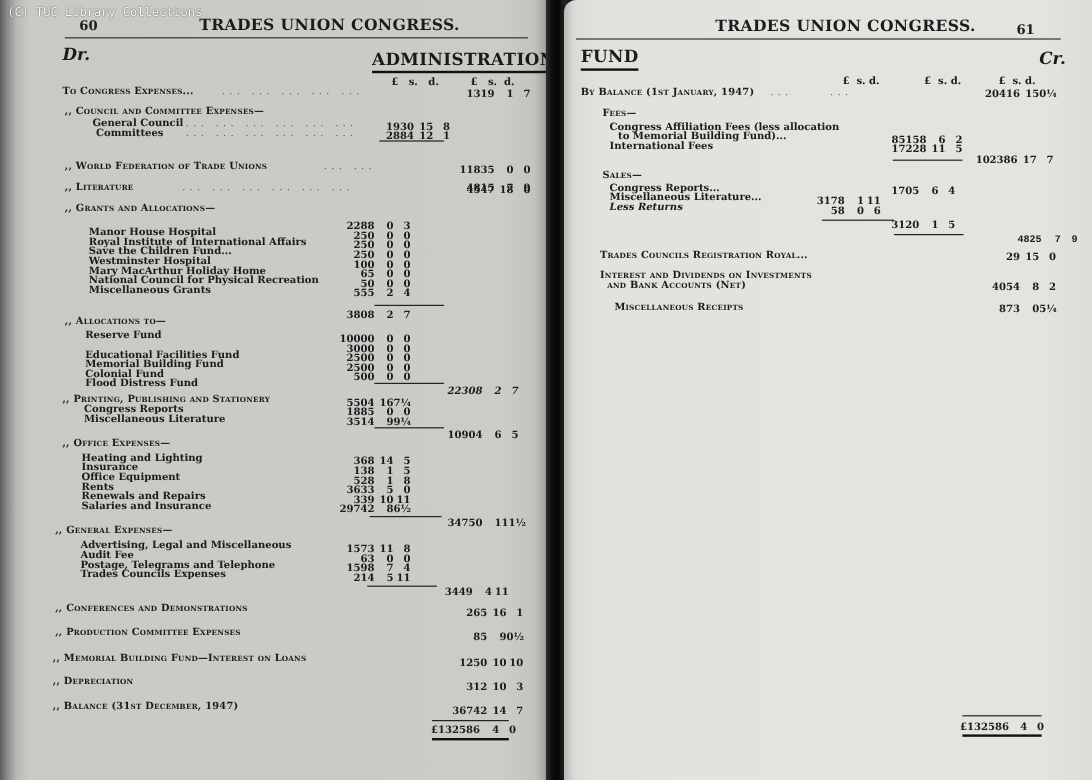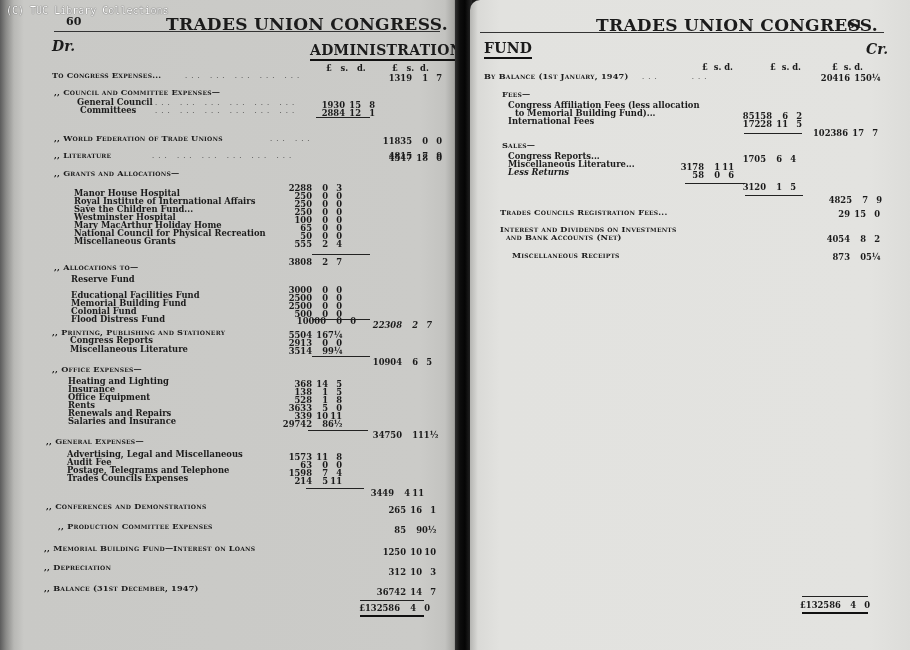--- a/index.html
+++ b/index.html
@@ -11,21 +11,21 @@
     background-image: linear-gradient(90deg, #5c5c5c 0px, #8a8a88 6px, #b8b8b5 14px, #c9c9c6 24px, #cbcbc8 420px, #c3c3c0 445px, #a6a6a3 454px, #3c3c3c 458px); }
   .gutter { position: absolute; left: 455px; top: 0; width: 17px; height: 650px;
     background: linear-gradient(90deg, #303030 0, #0d0d0d 5px, #050505 10px, #2a2a2a 17px); }
   .page-right { left: 470px; width: 440px; background: #e0e0dd;
     background-image: linear-gradient(90deg, #b5b5b2 0px, #dadad7 8px, #e2e2df 30px, #e3e3e0 400px, #dcdcd9 440px); border-top-left-radius: 10px; }
 
   .watermark { position: absolute; left: 6px; top: 5px; font-family: "DejaVu Sans Mono", monospace;
     font-size: 10px; color: #ffffff; letter-spacing: 0; text-shadow: 0 0 1px #000; z-index: 5; }
 
   .abs { position: absolute; white-space: nowrap; }
-  .runhead { font-weight: bold; font-size: 17px; letter-spacing: 0.3px; }
+  .runhead { font-weight: bold; font-size: 13px; letter-spacing: 0.3px; }
   .pagenum { font-weight: bold; font-size: 11px; }
   .rule { position: absolute; height: 1px; background: #333; }
   .dr { font-style: italic; font-weight: bold; font-size: 14px; }
   .title { font-weight: bold; font-size: 14px; letter-spacing: 0.3px; border-bottom: 2px solid #111; padding-bottom: 1px; }
 
   .sc { font-variant: small-caps; font-weight: bold; font-size: 8.2px; letter-spacing: 0.2px; }
   .it { font-weight: bold; font-size: 8.4px; }
   .num { font-weight: bold; font-size: 8.4px; }
   .hdr { font-weight: bold; font-size: 8.4px; }
   .dots { font-size: 7px; letter-spacing: 4px; color: #333; }
@@ -96,33 +96,33 @@
   <div class="abs num" style="left:278px;top:239px;"><span class="lsd"><span class="c-l">555</span><span class="c-s">2</span><span class="c-d">4</span></span></div>
   <div class="line-total" style="left:312px;top:254px;width:58px;"></div>
   <div class="abs num" style="left:278px;top:257px;"><span class="lsd"><span class="c-l">3808</span><span class="c-s">2</span><span class="c-d">7</span></span></div>
 
   <div class="abs sc" style="left:54px;top:262px;">,, Allocations to—</div>
   <div class="abs it" style="left:71px;top:274px;">Reserve Fund</div>
   <div class="abs it" style="left:71px;top:282px;margin-top:16px;">Memorial Building Fund</div>
   <div class="abs it" style="left:71px;top:290px;">Educational Facilities Fund</div>
   <div class="abs it" style="left:71px;top:298px;margin-top:16px;">Flood Distress Fund</div>
   <div class="abs it" style="left:71px;top:306px;">Colonial Fund</div>
-  <div class="abs num" style="left:292px;top:277px;margin-top:39px;"><span class="lsd"><span class="c-l">10000</span><span class="c-s">0</span><span class="c-d">0</span></span></div>
+  <div class="abs num" style="left:278px;top:277px;"><span class="lsd"><span class="c-l">10000</span><span class="c-s">0</span><span class="c-d">0</span></span></div>
   <div class="abs num" style="left:278px;top:285px;"><span class="lsd"><span class="c-l">3000</span><span class="c-s">0</span><span class="c-d">0</span></span></div>
   <div class="abs num" style="left:278px;top:293px;"><span class="lsd"><span class="c-l">2500</span><span class="c-s">0</span><span class="c-d">0</span></span></div>
   <div class="abs num" style="left:278px;top:301px;"><span class="lsd"><span class="c-l">2500</span><span class="c-s">0</span><span class="c-d">0</span></span></div>
   <div class="abs num" style="left:278px;top:309px;"><span class="lsd"><span class="c-l">500</span><span class="c-s">0</span><span class="c-d">0</span></span></div>
   <div class="line-total" style="left:312px;top:319px;width:58px;"></div>
   <div class="abs num" style="left:362px;top:320px;font-style:italic;"><span class="lsd"><span class="c-l" style="width:40px">22308</span><span class="c-s">2</span><span class="c-d">7</span></span></div>
 
   <div class="abs sc" style="left:52px;top:327px;">,, Printing, Publishing and Stationery</div>
   <div class="abs it" style="left:70px;top:335px;">Congress Reports</div>
   <div class="abs it" style="left:70px;top:344px;">Miscellaneous Literature</div>
   <div class="abs num" style="left:278px;top:330px;"><span class="lsd"><span class="c-l">5504</span><span class="c-s">16</span><span class="c-d">7¼</span></span></div>
-  <div class="abs num" style="left:278px;top:338px;"><span class="lsd"><span class="c-l">2913</span><span class="c-s">0</span><span class="c-d">0</span></span></div>
+  <div class="abs num" style="left:278px;top:338px;"><span class="lsd"><span class="c-l">1885</span><span class="c-s">0</span><span class="c-d">0</span></span></div>
   <div class="abs num" style="left:278px;top:346px;"><span class="lsd"><span class="c-l">3514</span><span class="c-s">9</span><span class="c-d">9¼</span></span></div>
   <div class="line-total" style="left:312px;top:356px;width:58px;"></div>
   <div class="abs num" style="left:362px;top:357px;"><span class="lsd"><span class="c-l" style="width:40px">10904</span><span class="c-s">6</span><span class="c-d">5</span></span></div>
 
   <div class="abs sc" style="left:52px;top:364px;">,, Office Expenses—</div>
   <div class="abs it" style="left:68px;top:376px;">Heating and Lighting</div>
   <div class="abs it" style="left:68px;top:384px;">Insurance</div>
   <div class="abs it" style="left:68px;top:392px;">Office Equipment</div>
   <div class="abs it" style="left:68px;top:400px;text-align:right;">Rents</div>
   <div class="abs it" style="left:68px;top:408px;">Renewals and Repairs</div>
@@ -144,21 +144,21 @@
   <div class="abs num" style="left:278px;top:452px;"><span class="lsd"><span class="c-l">1573</span><span class="c-s">11</span><span class="c-d">8</span></span></div>
   <div class="abs num" style="left:278px;top:460px;"><span class="lsd"><span class="c-l">63</span><span class="c-s">0</span><span class="c-d">0</span></span></div>
   <div class="abs num" style="left:278px;top:468px;"><span class="lsd"><span class="c-l">1598</span><span class="c-s">7</span><span class="c-d">4</span></span></div>
   <div class="abs num" style="left:278px;top:476px;"><span class="lsd"><span class="c-l">214</span><span class="c-s">5</span><span class="c-d">11</span></span></div>
   <div class="line-total" style="left:306px;top:488px;width:58px;"></div>
   <div class="abs num" style="left:362px;top:488px;"><span class="lsd"><span class="c-l" style="width:32px">3449</span><span class="c-s">4</span><span class="c-d">11</span></span></div>
 
   <div class="abs sc" style="left:46px;top:501px;">,, Conferences and Demonstrations</div>
   <div class="abs num" style="left:372px;top:505px;"><span class="lsd"><span class="c-l">265</span><span class="c-s">16</span><span class="c-d">1</span></span></div>
 
-  <div class="abs sc" style="left:58px;top:521px;">,, Production Committee Expenses</div>
+  <div class="abs sc" style="left:46px;top:521px;">,, Production Committee Expenses</div>
   <div class="abs num" style="left:372px;top:525px;"><span class="lsd"><span class="c-l">85</span><span class="c-s">9</span><span class="c-d">0½</span></span></div>
 
   <div class="abs sc" style="left:44px;top:543px;">,, Memorial Building Fund—Interest on Loans</div>
   <div class="abs num" style="left:372px;top:547px;"><span class="lsd"><span class="c-l">1250</span><span class="c-s">10</span><span class="c-d">10</span></span></div>
 
   <div class="abs sc" style="left:44px;top:562px;">,, Depreciation</div>
   <div class="abs num" style="left:372px;top:567px;"><span class="lsd"><span class="c-l">312</span><span class="c-s">10</span><span class="c-d">3</span></span></div>
 
   <div class="abs sc" style="left:44px;top:583px;">,, Balance (31st December, 1947)</div>
   <div class="abs num" style="left:372px;top:587px;"><span class="lsd"><span class="c-l">36742</span><span class="c-s">14</span><span class="c-d">7</span></span></div>
@@ -203,23 +203,23 @@
   <div class="abs sc" style="left:32px;top:140px;">Sales—</div>
   <div class="abs it" style="left:38px;top:151px;">Congress Reports...</div>
   <div class="abs it" style="left:38px;top:159px;">Miscellaneous Literature...</div>
   <div class="abs it" style="left:38px;top:167px;font-style:italic;">Less Returns</div>
   <div class="abs num" style="left:262px;top:154px;"><span class="lsd"><span class="c-l">1705</span><span class="c-s">6</span><span class="c-d">4</span></span></div>
   <div class="abs num" style="left:200px;top:162px;"><span class="lsd"><span class="c-l">3178</span><span class="c-s">1</span><span class="c-d">11</span></span></div>
   <div class="abs num" style="left:200px;top:170px;"><span class="lsd"><span class="c-l">58</span><span class="c-s">0</span><span class="c-d">6</span></span></div>
   <div class="line-total" style="left:215px;top:183px;width:60px;"></div>
   <div class="abs num" style="left:262px;top:182px;"><span class="lsd"><span class="c-l">3120</span><span class="c-s">1</span><span class="c-d">5</span></span></div>
   <div class="line-total" style="left:275px;top:195px;width:58px;"></div>
-  <div class="abs num" style="left:348px;top:195px;"><span class="lsd"><span class="c-l">4825</span><span class="c-s">7</span><span class="c-d">9</span></span></div>
-
-  <div class="abs sc" style="left:30px;top:207px;">Trades Councils Registration Fees...</div>
+  <div class="abs num" style="left:364px;top:195px;font-family:Liberation Mono, monospace;"><span class="lsd"><span class="c-l">4825</span><span class="c-s">7</span><span class="c-d">9</span></span></div>
+
+  <div class="abs sc" style="left:30px;top:207px;">Trades Councils Registration Royal...</div>
   <div class="abs num" style="left:346px;top:209px;"><span class="lsd"><span class="c-l">29</span><span class="c-s">15</span><span class="c-d">0</span></span></div>
 
   <div class="abs sc" style="left:30px;top:224px;">Interest and Dividends on Investments</div>
   <div class="abs sc" style="left:36px;top:232px;">and Bank Accounts (Net)</div>
   <div class="abs num" style="left:346px;top:234px;"><span class="lsd"><span class="c-l">4054</span><span class="c-s">8</span><span class="c-d">2</span></span></div>
 
   <div class="abs sc" style="left:30px;top:250px;margin-left:12px;">Miscellaneous Receipts</div>
   <div class="abs num" style="left:346px;top:252px;"><span class="lsd"><span class="c-l">873</span><span class="c-s">0</span><span class="c-d">5¼</span></span></div>
 
   <div class="line-total" style="left:332px;top:596px;width:66px;"></div>

